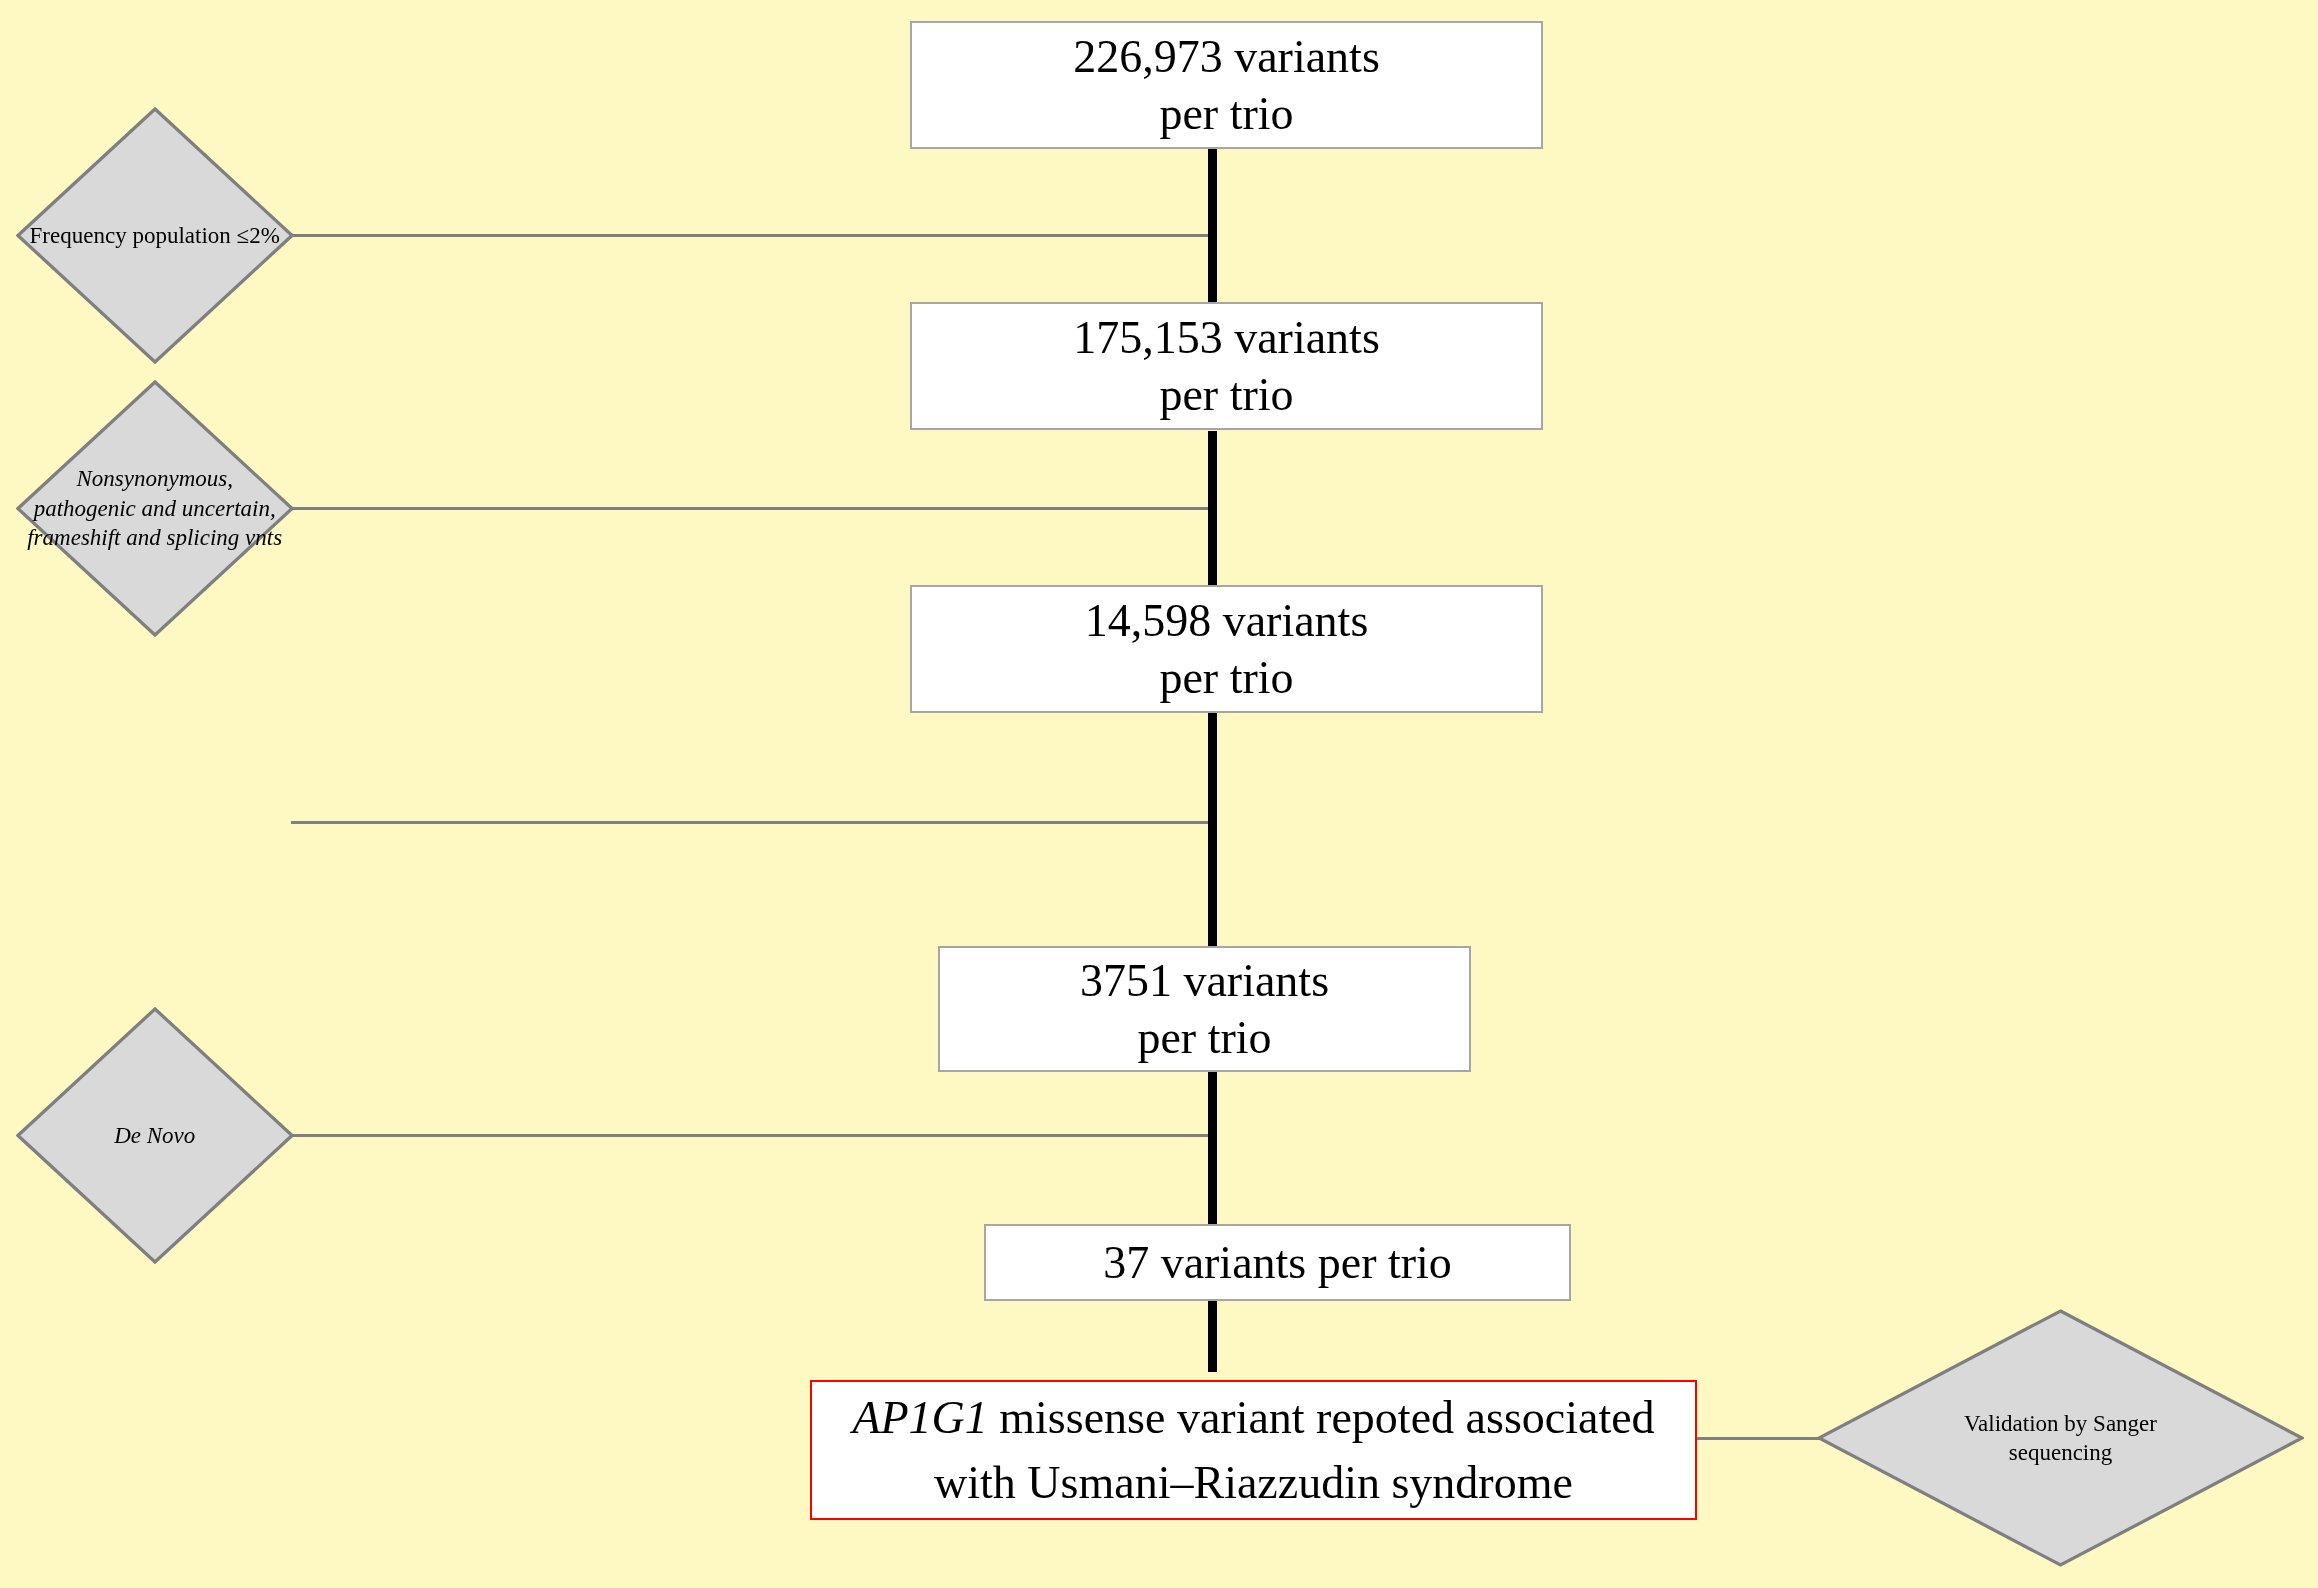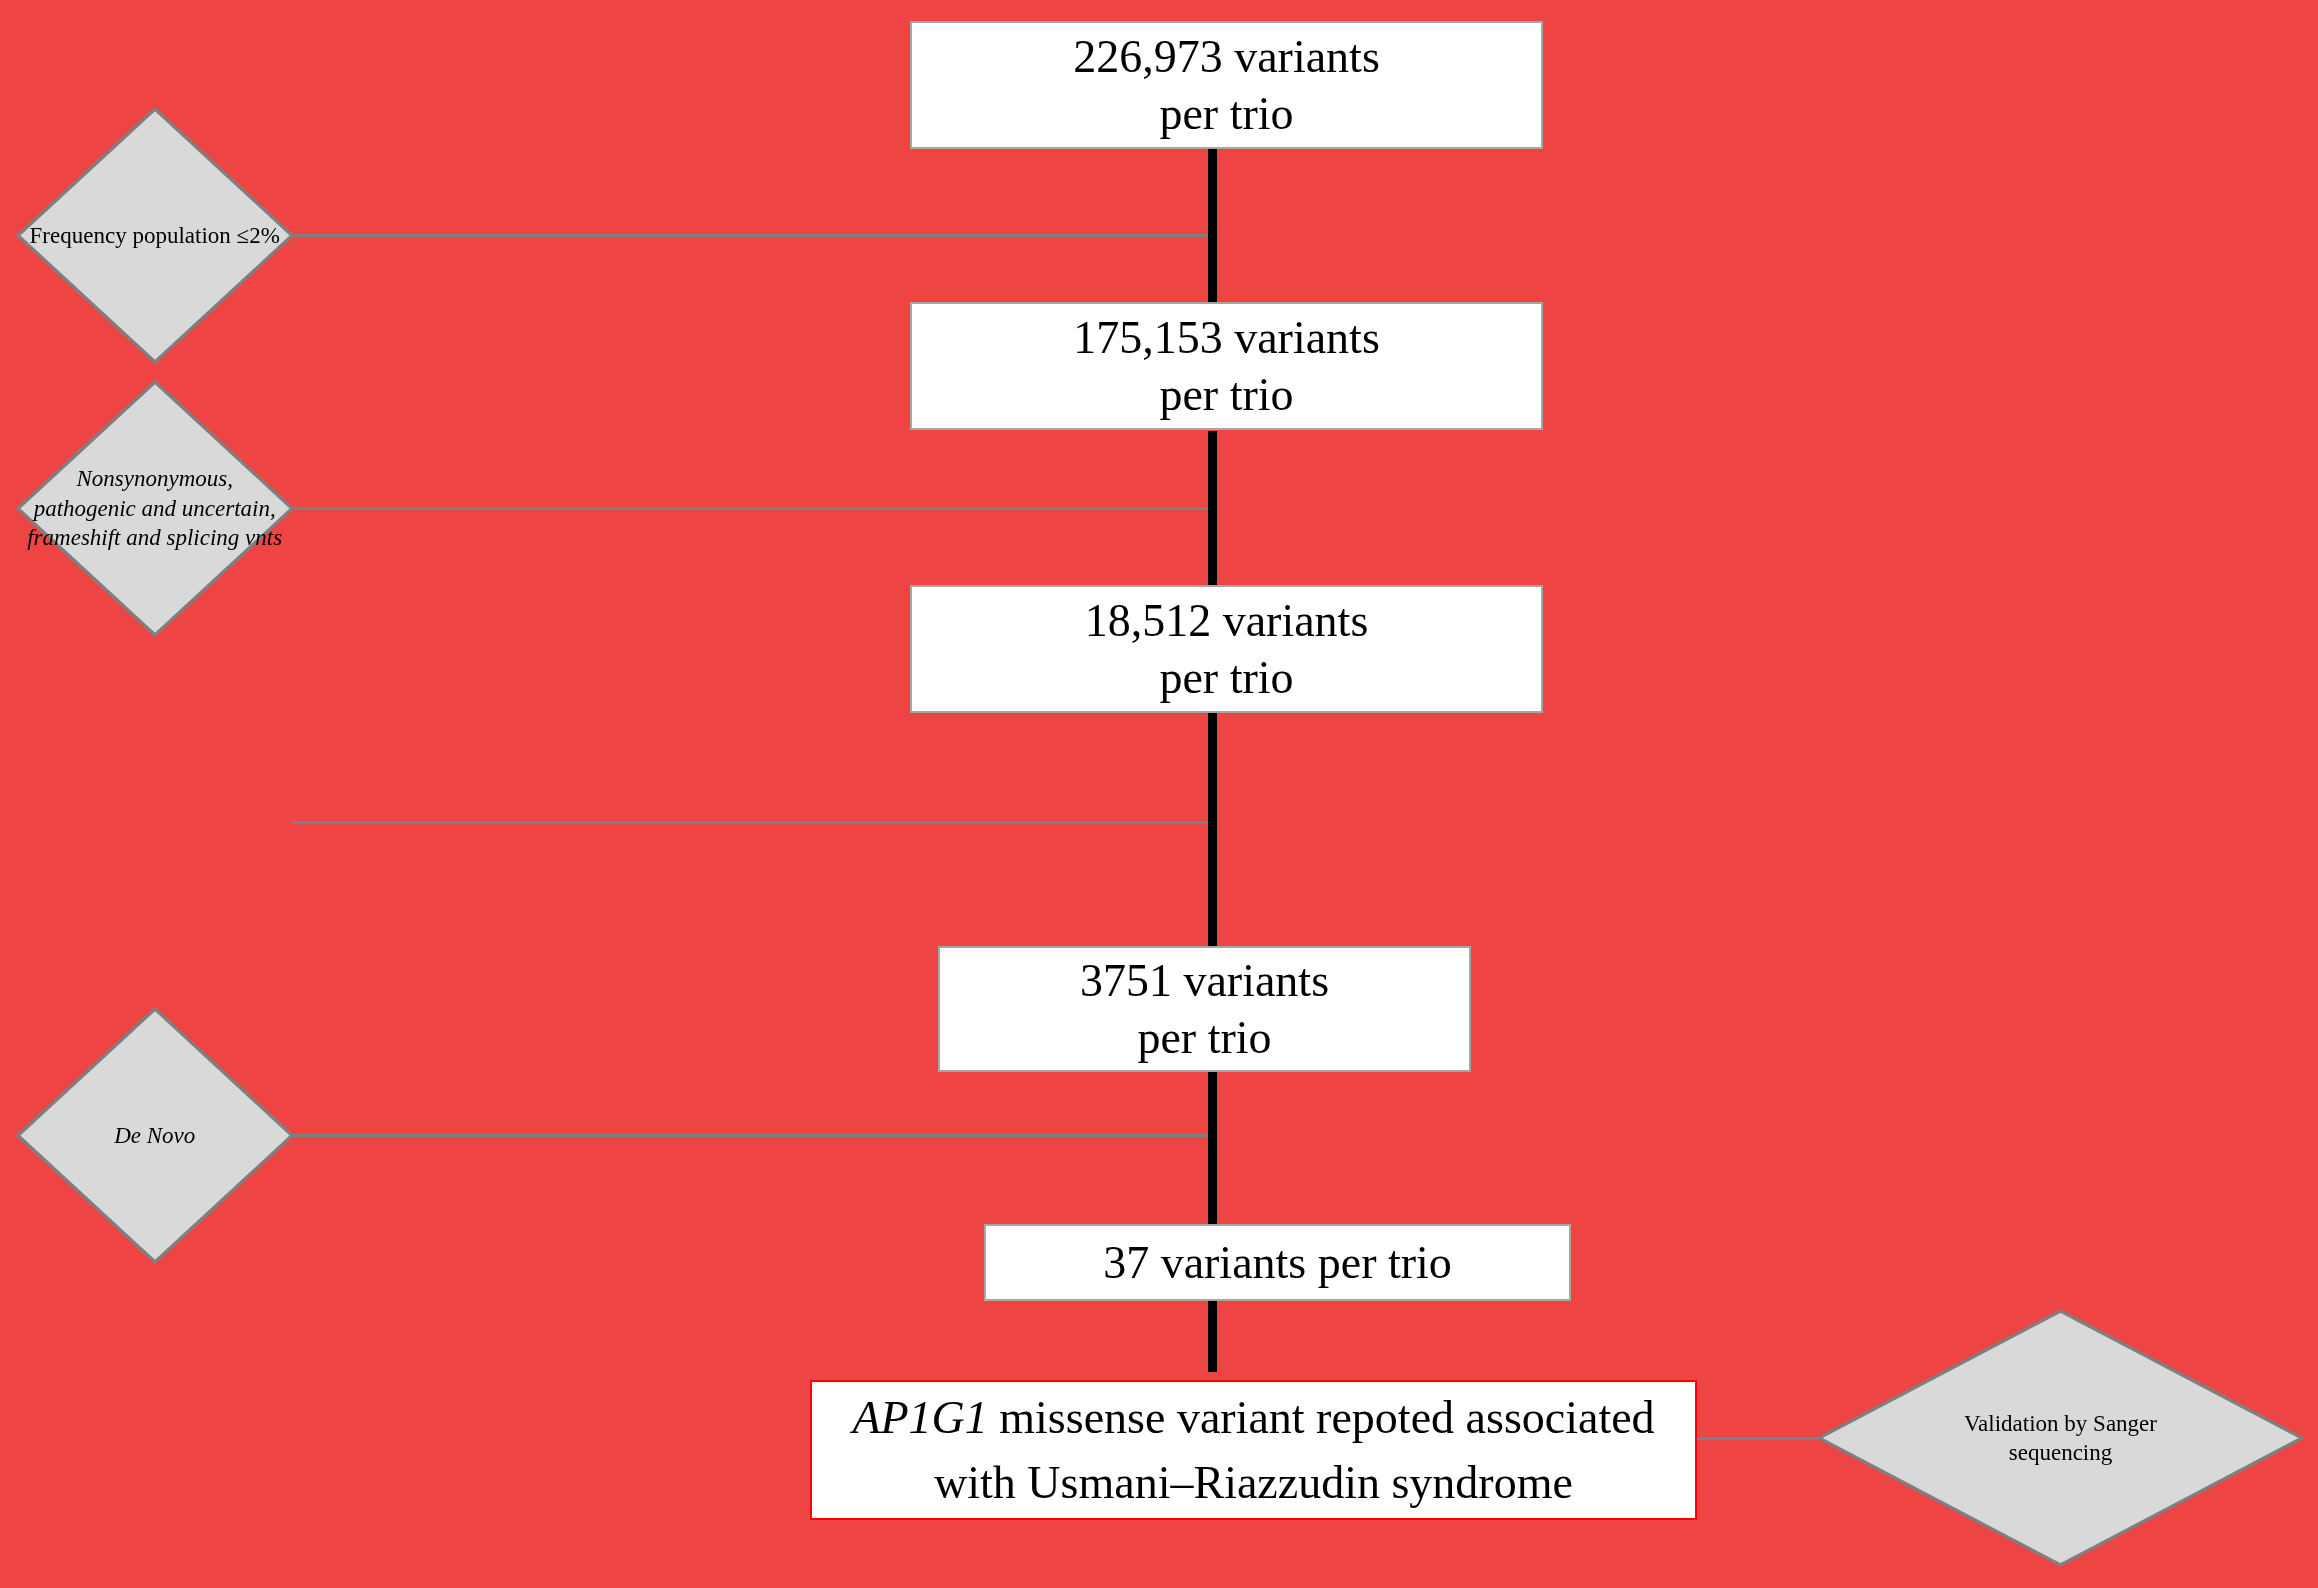--- a/index.html
+++ b/index.html
@@ -1,20 +1,20 @@
 <!DOCTYPE html>
 <html style="font-size:10.5px"><head>
 <meta charset="utf-8">
 <style>
   html, body { margin: 0; padding: 0; background: #ffffff; }
   #canvas {
     position: relative;
     width: 2319px;
     height: 1588px;
-    background: #ef4444;
+    background: #fef9c3;
     font-family: "Liberation Serif", "DejaVu Serif", serif;
     color: #000000;
     overflow: hidden;
   }
   .abs { position: absolute; box-sizing: border-box; }
 
   
   .flow-box {
     background: #ffffff;
     border: 2px solid #a6a6a6;
@@ -84,21 +84,21 @@
     <div class="ln">226,973 variants</div>
     <div class="ln">per trio</div>
   </div>
 
   <div class="abs flow-box" style="left:910px; top:302px; width:633px; height:128px;">
     <div class="ln">175,153 variants</div>
     <div class="ln">per trio</div>
   </div>
 
   <div class="abs flow-box" style="left:910px; top:585px; width:633px; height:128px;">
-    <div class="ln">18,512 variants</div>
+    <div class="ln">14,598 variants</div>
     <div class="ln">per trio</div>
   </div>
 
   <div class="abs flow-box" style="left:910px; top:946px; width:533px; height:126px;margin-left:28px;">
     <div class="ln">3751 variants</div>
     <div class="ln">per trio</div>
   </div>
 
   <div class="abs flow-box" style="left:984px; top:1224px; width:587px; height:77px;">
     <div class="ln">37 variants per trio</div>

